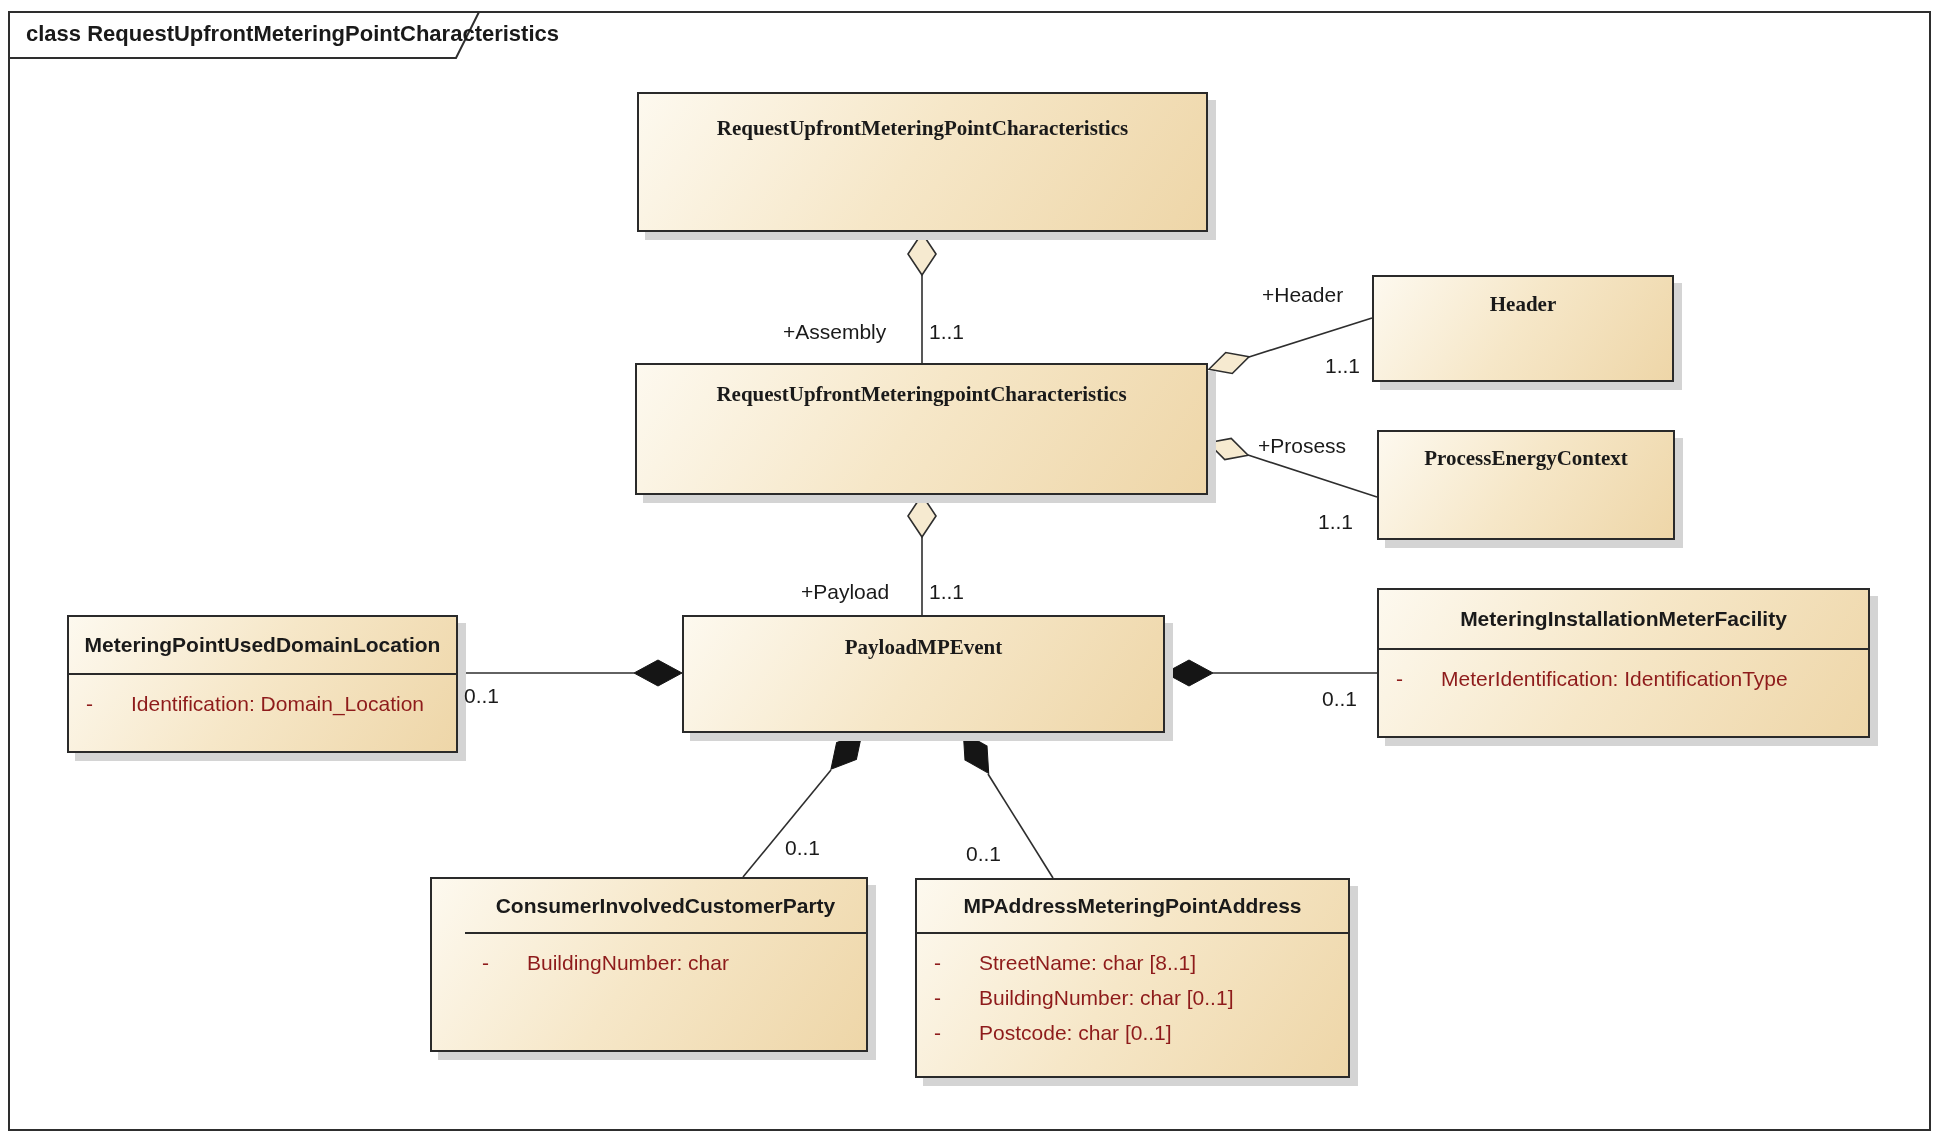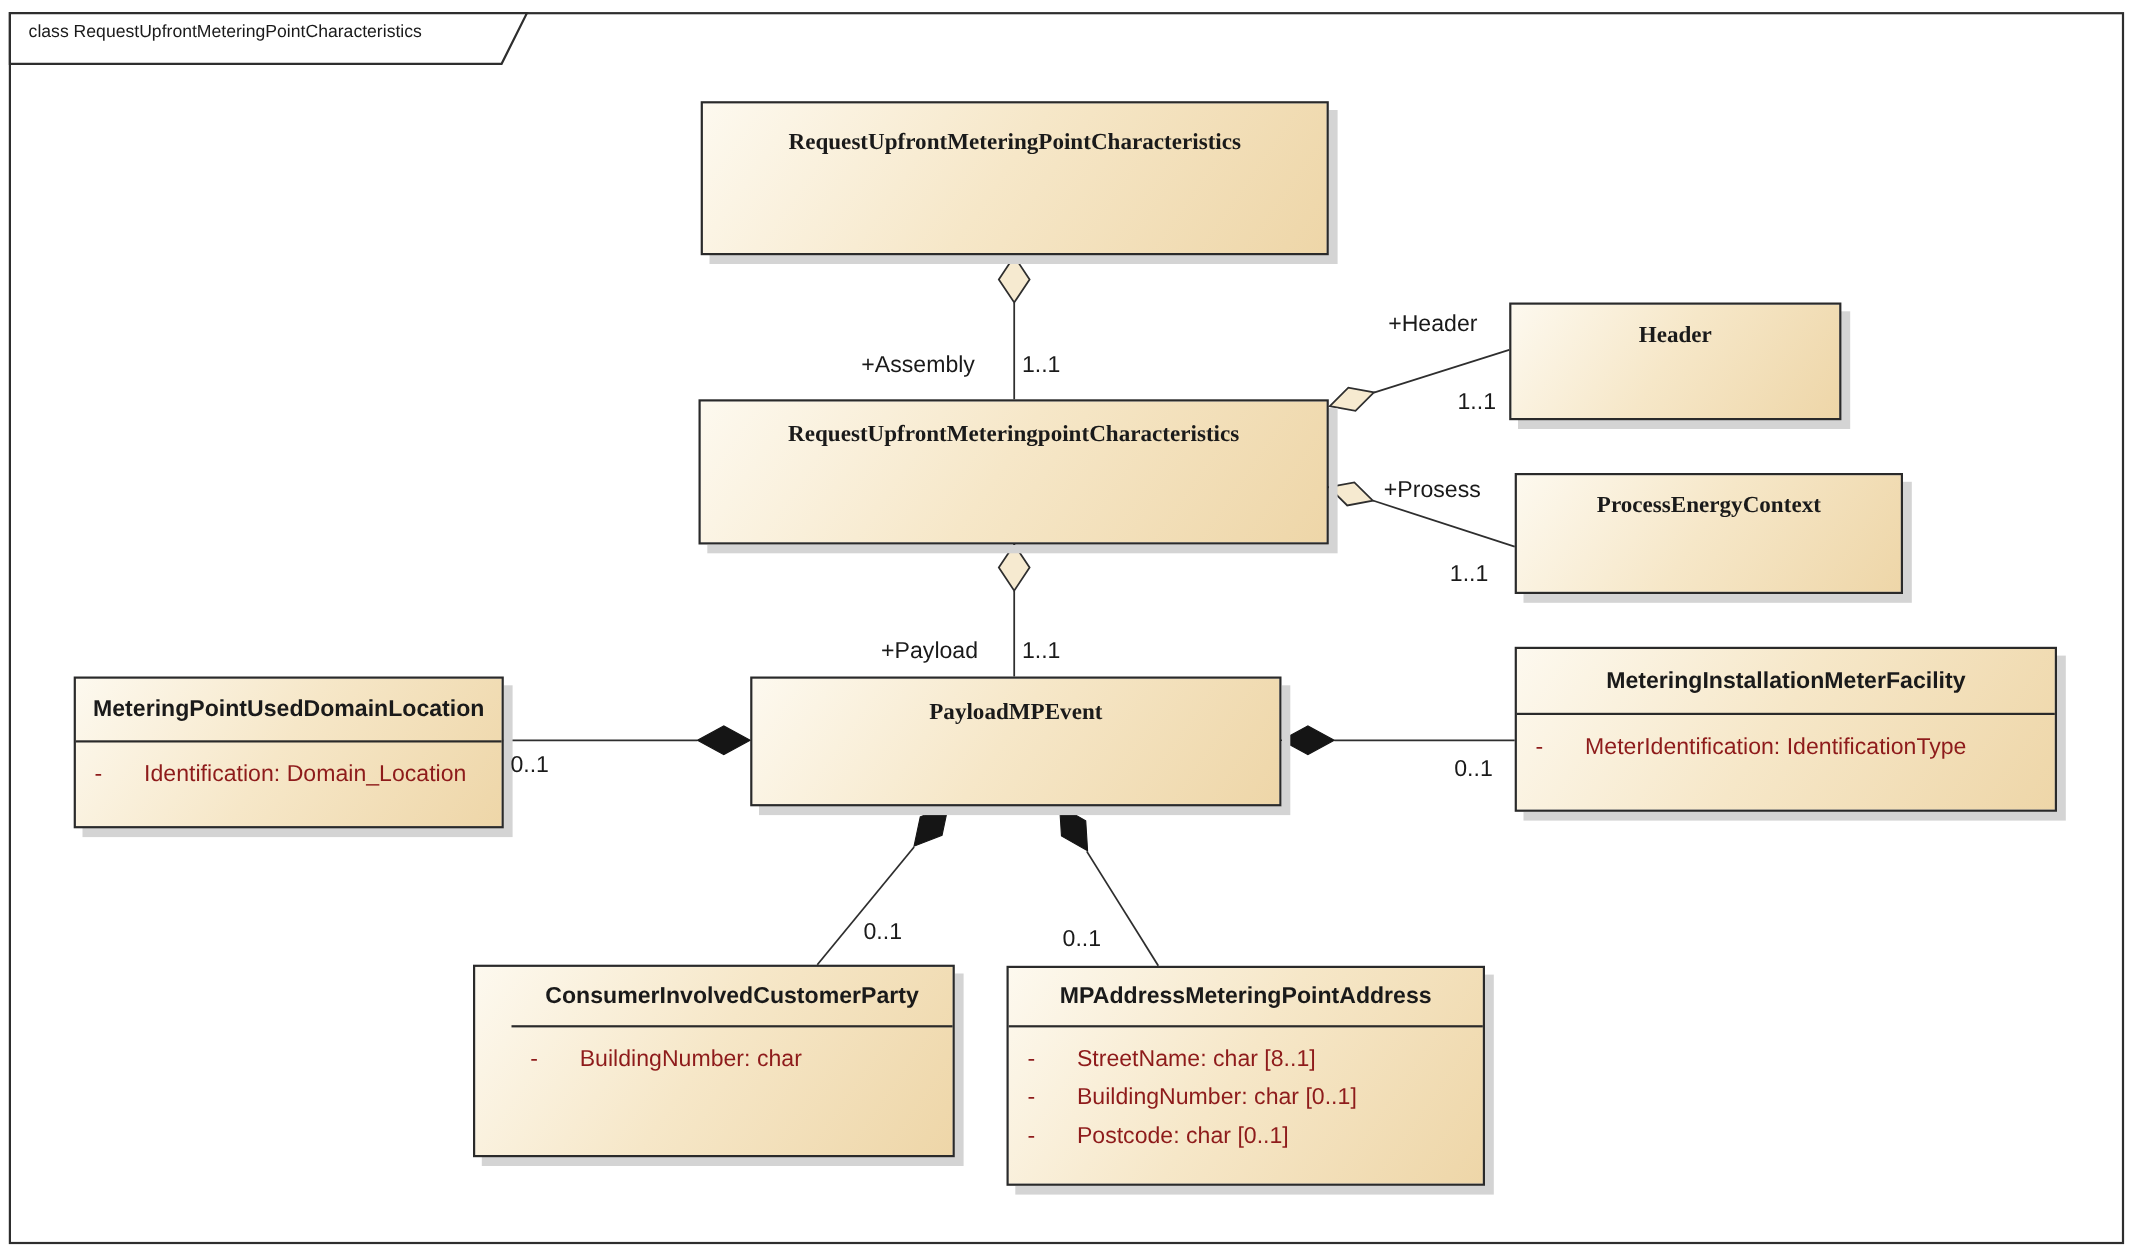--- a/index.html
+++ b/index.html
@@ -3,21 +3,21 @@
 <meta charset="utf-8">
 <style>
   html,body{margin:0;padding:0;background:#fff;}
   body{width:1940px;height:1140px;position:relative;overflow:hidden;
        font-family:"Liberation Sans","DejaVu Sans",sans-serif;color:#1a1a1a;}
   .layer{position:absolute;left:0;top:0;width:1940px;height:1140px;z-index:1;}
   .conn{stroke:var(--line);stroke-width:1.6;fill:none;}
   .frame-rect{fill:none;stroke:var(--line);stroke-width:2;}
   .tab-shape{fill:#ffffff;stroke:var(--line);stroke-width:2;}
   .diagram-title{position:absolute;left:26px;top:21px;z-index:3;
-       font-size:16px;font-weight:normal;white-space:nowrap;}
+       font-size:22px;font-weight:bold;white-space:nowrap;}
   .uml-class{position:absolute;z-index:2;box-sizing:border-box;
        border:2px solid var(--box-border);
        background:linear-gradient(125deg,var(--box-fill-light) 0%,var(--box-fill-mid) 48%,var(--box-fill-dark) 100%);
        box-shadow:8px 8px 0 var(--shadow);}
   .cls-name{font-size:21px;font-weight:bold;text-align:center;white-space:nowrap;}
   .cls-name.pad{padding-top:18px;font-family:Liberation Serif, serif;}
   .cls-name.compartment{display:flex;align-items:center;justify-content:center;
        border-bottom:2px solid var(--box-border);}
   .cls-attrs{padding-top:11px;}
   .attr-row{display:flex;padding-left:17px;line-height:35px;
@@ -66,21 +66,21 @@
 </div>
 
 <div class="uml-class" style="left:635px;top:363px;width:573px;height:132px;">
   <div class="cls-name pad" style="padding-top:17px;">RequestUpfrontMeteringpointCharacteristics</div>
 </div>
 
 <div class="uml-class" style="left:1372px;top:275px;width:302px;height:107px;">
   <div class="cls-name pad" style="padding-top:15px;">Header</div>
 </div>
 
-<div class="uml-class" style="left:1377px;top:430px;width:353px;height:110px;">
+<div class="uml-class" style="left:1377px;top:430px;width:298px;height:110px;">
   <div class="cls-name pad" style="padding-top:14px;">ProcessEnergyContext</div>
 </div>
 
 <div class="uml-class" style="left:682px;top:615px;width:483px;height:118px;">
   <div class="cls-name pad" style="padding-top:18px;">PayloadMPEvent</div>
 </div>
 
 <div class="uml-class" style="left:67px;top:615px;width:391px;height:138px;">
   <div class="cls-name compartment" style="height:56px;">MeteringPointUsedDomainLocation</div>
   <div class="cls-attrs">

